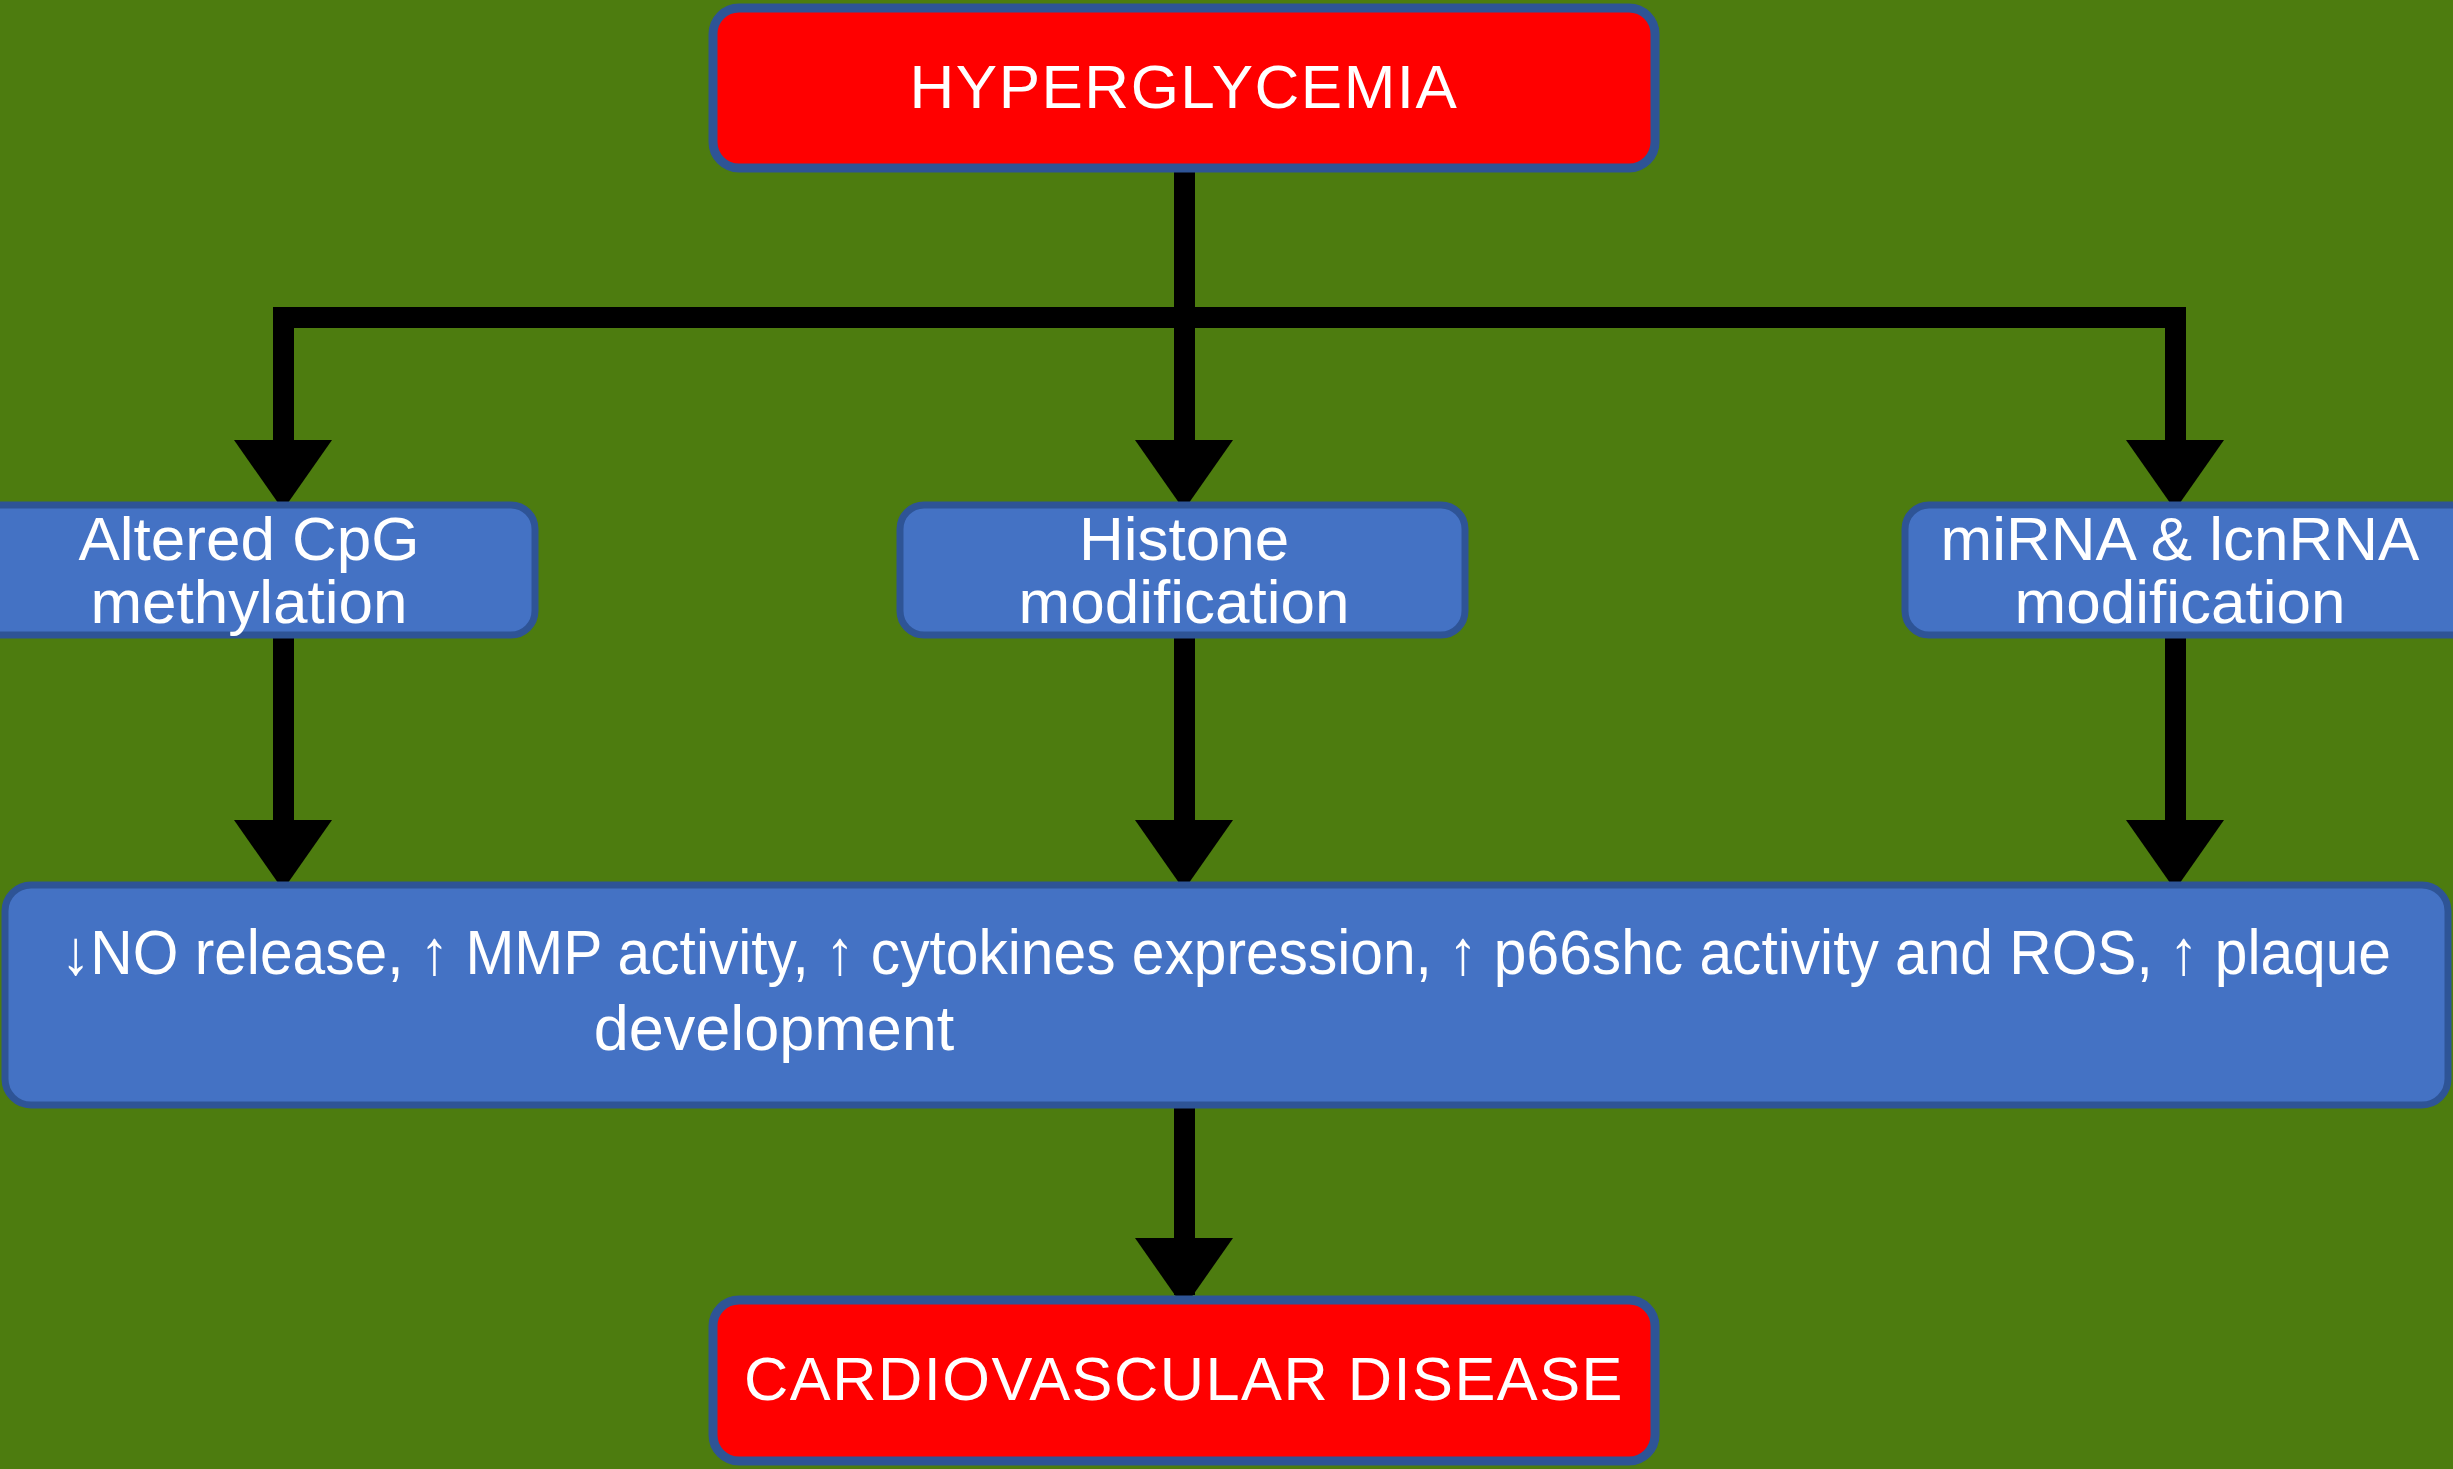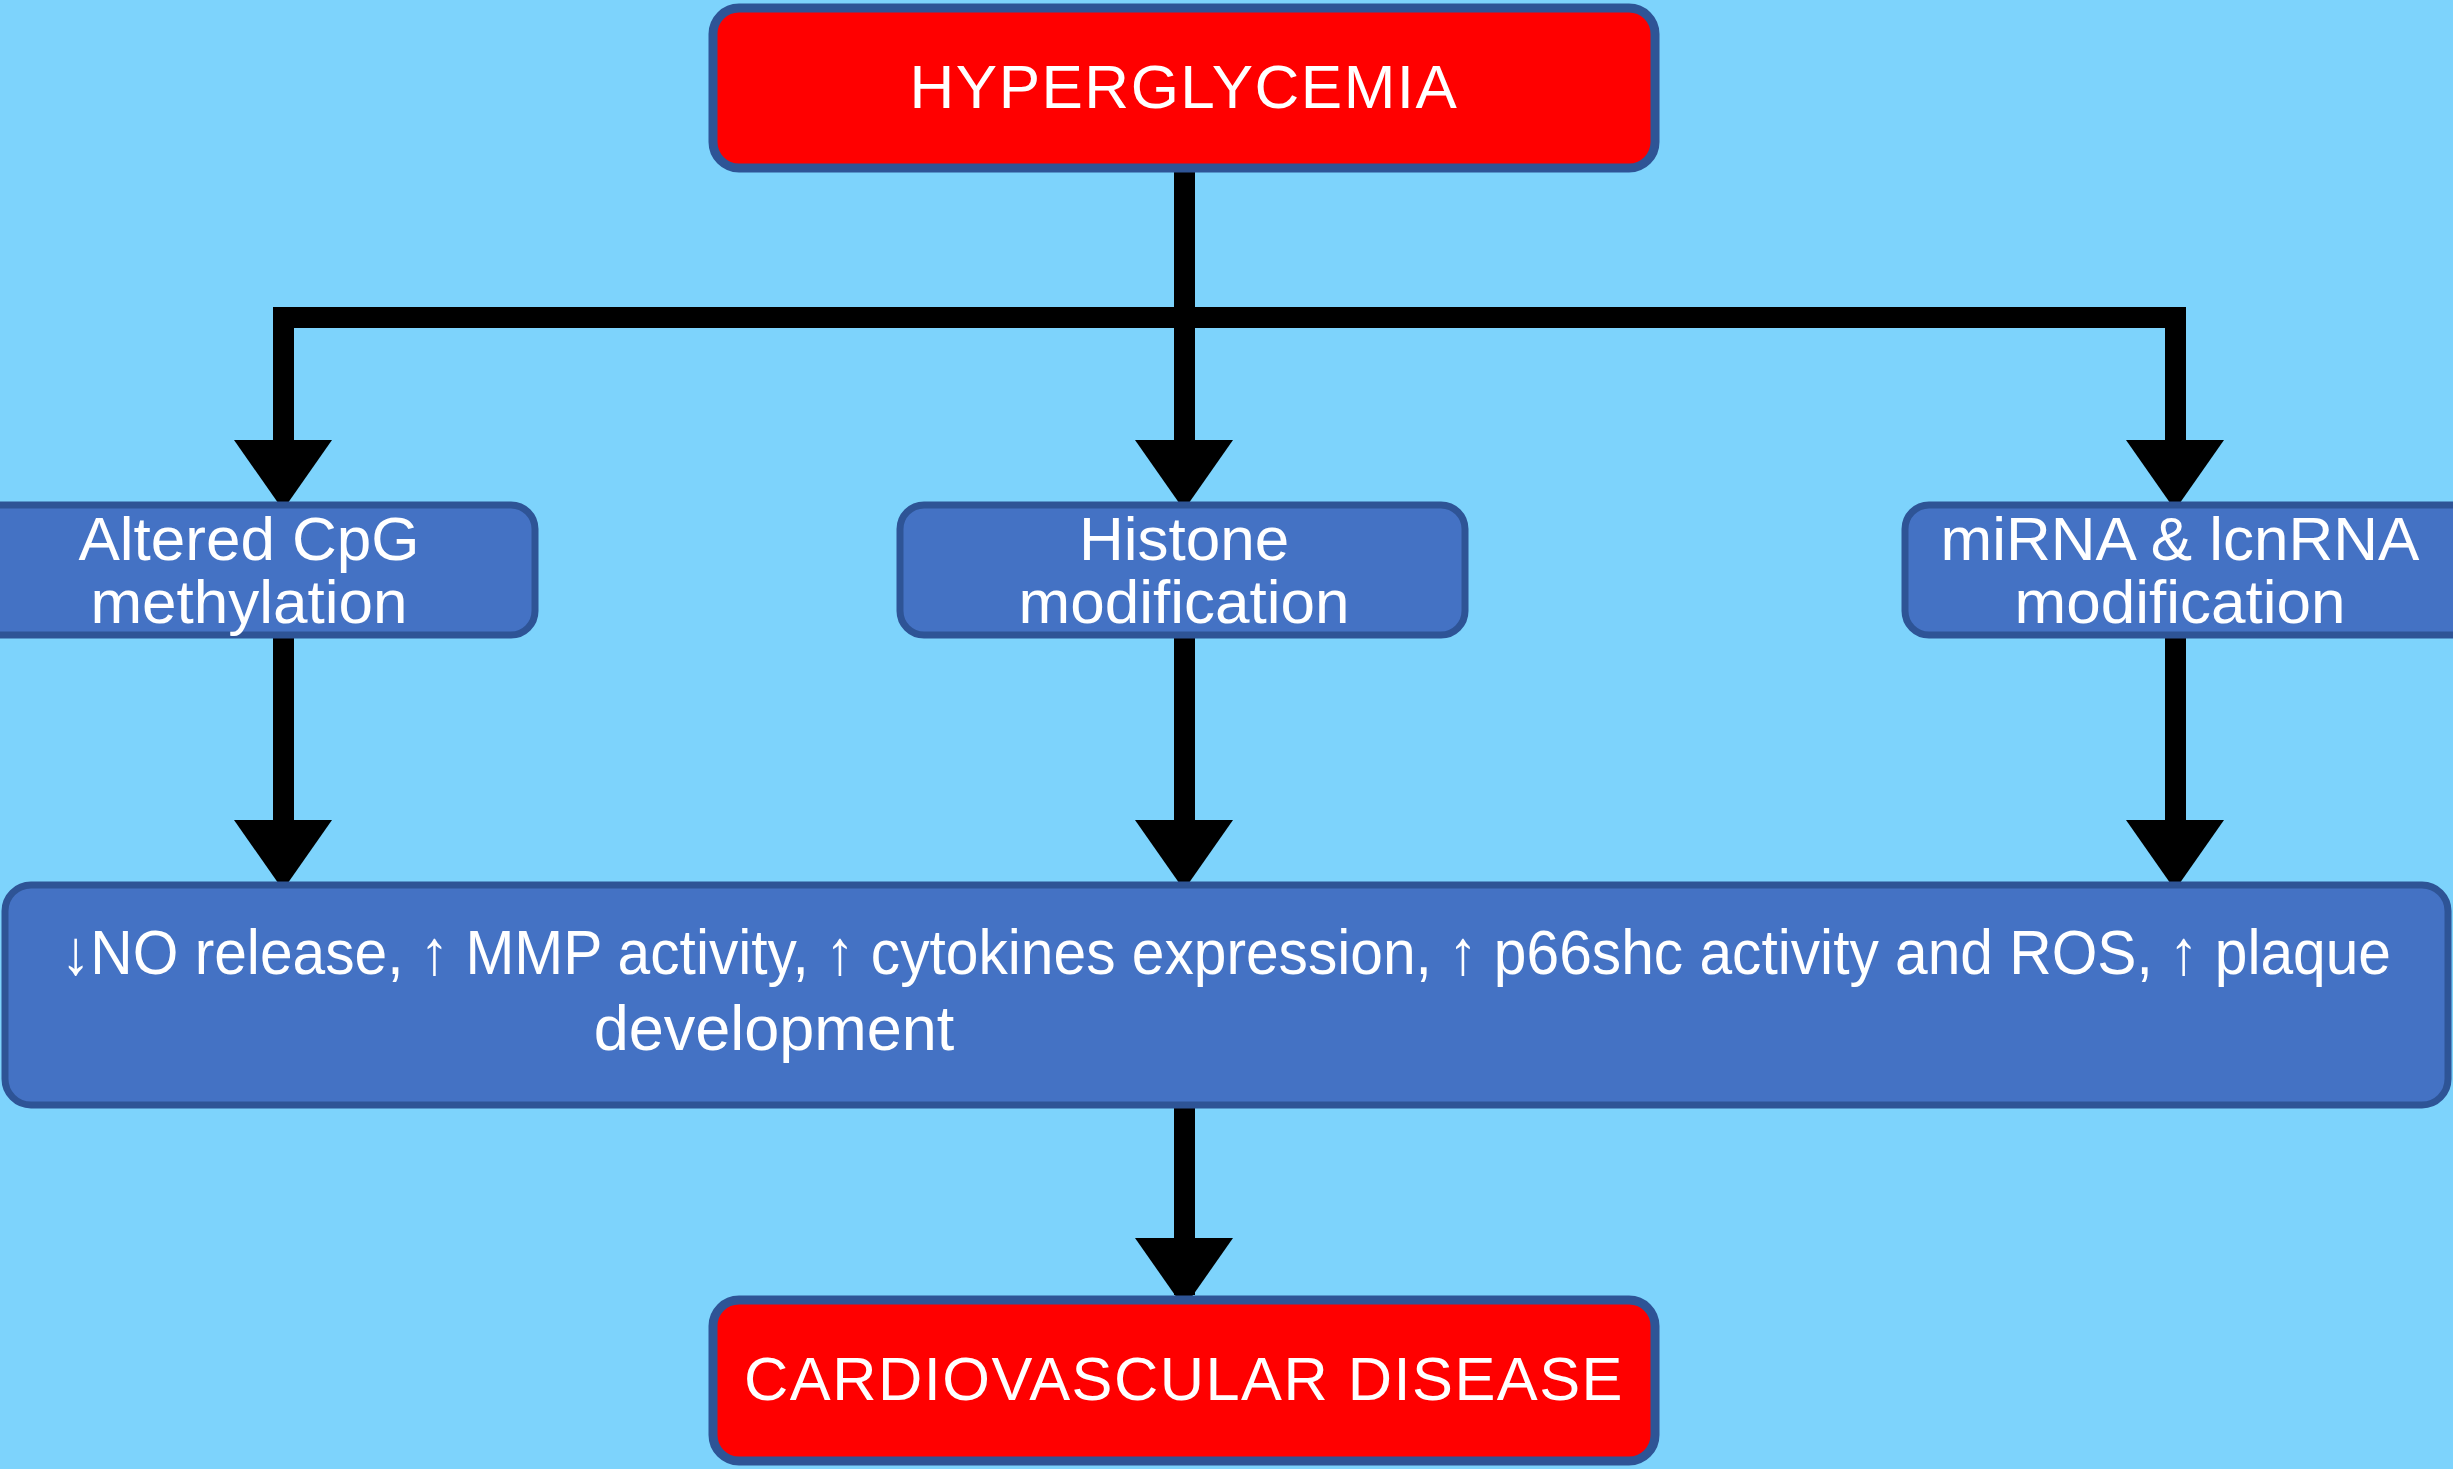--- a/index.html
+++ b/index.html
@@ -10,21 +10,21 @@
   body {
     width: 2453px;
     height: 1469px;
     overflow: hidden;
     font-family: "Liberation Sans", sans-serif;
   }
   #diagram-root {
     position: relative;
     width: 2453px;
     height: 1469px;
-    background: #7dd3fc;
+    background: #4d7c0f;
   }
   svg#flow-svg {
     position: absolute;
     top: 0;
     left: 0;
     width: 2453px;
     height: 1469px;
     display: block;
   }
   .node-label {

